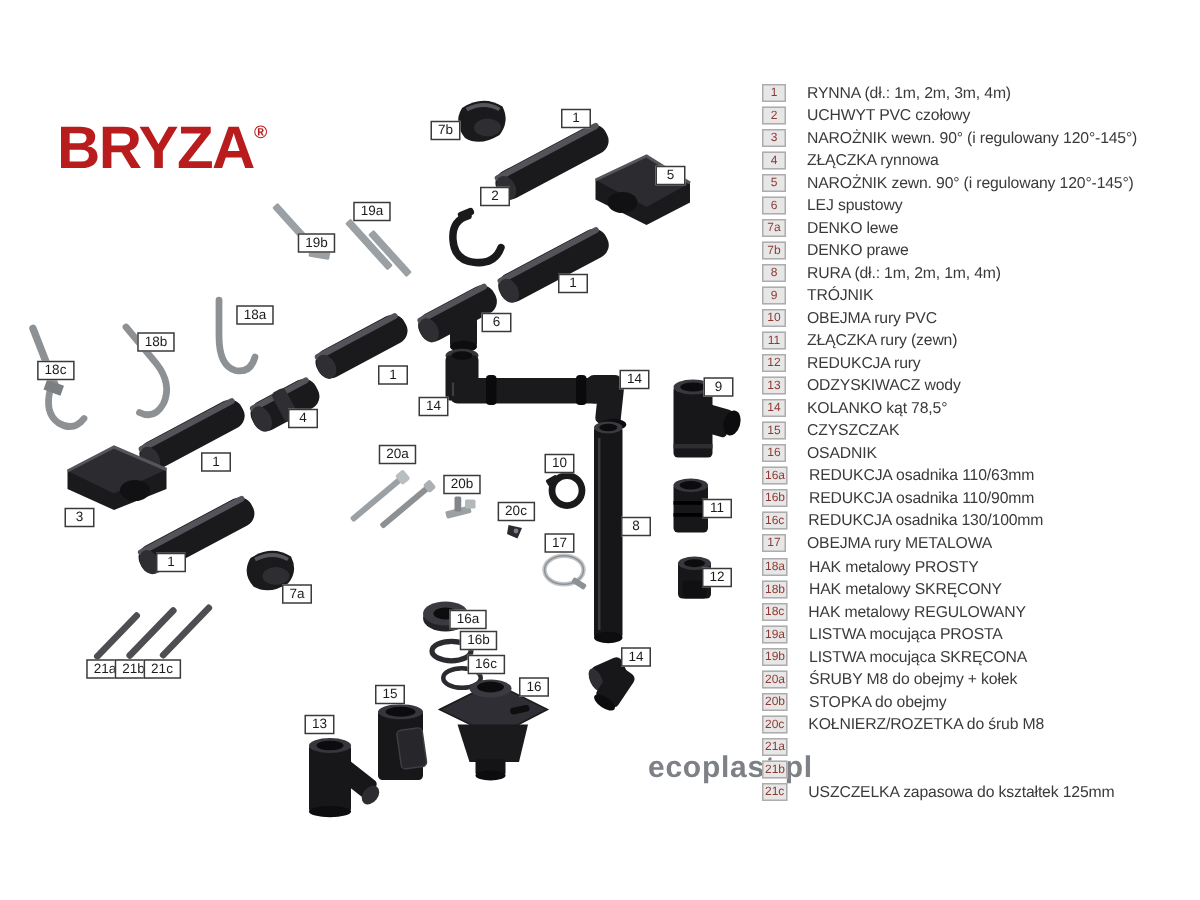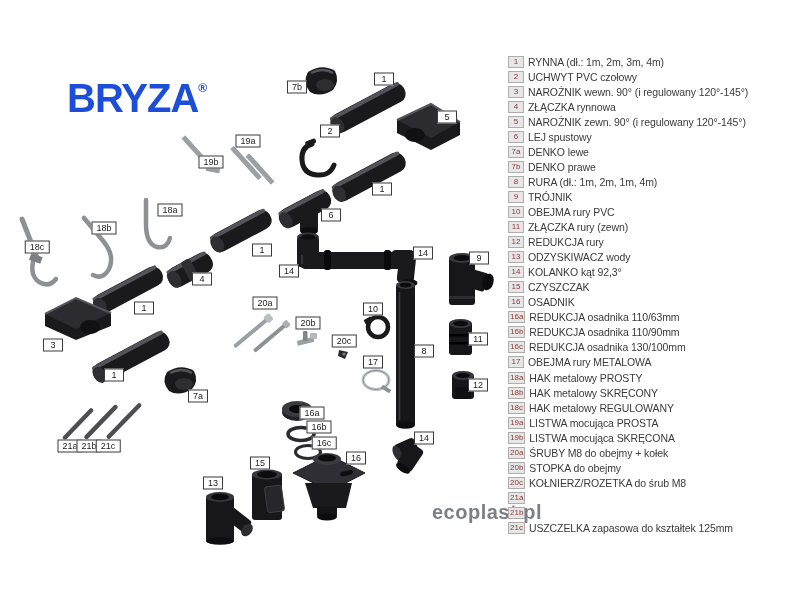--- a/index.html
+++ b/index.html
@@ -3,21 +3,21 @@
 <meta charset="utf-8">
 <style>
   html,body{margin:0;padding:0;background:#fff;}
   .stage{
     position:relative;width:800px;height:600px;background:#ffffff;overflow:hidden;
     font-family:"Liberation Sans",sans-serif;
   }
   
   .brand{
     position:absolute;left:38px;top:68px;
-    font-size:40px;font-weight:bold;letter-spacing:-1px;color:#1d4ed8;line-height:40px;margin-left:29px;
+    font-size:40px;font-weight:bold;letter-spacing:-1px;color:#b91c1c;line-height:40px;
   }
   .brand sup{font-size:12px;font-weight:bold;vertical-align:20px;letter-spacing:0;}
   
   .website{
     position:absolute;left:388px;top:501px;
     font-size:20px;font-weight:bold;color:#7d8084;letter-spacing:.5px;margin-left:44px;
   }
   
   svg.parts{position:absolute;left:0;top:0;}
   .callout-layer{position:absolute;left:0;top:0;width:800px;height:600px;}
@@ -29,21 +29,21 @@
   }
   
   .legend{position:absolute;left:508px;top:54px;width:288px;}
   .legend-row{display:flex;align-items:center;height:15.05px;}
   .num-box{
     flex:0 0 auto;min-width:12px;padding:0 1px;height:10px;line-height:10px;
     background:#e7e7e7;border:1px solid #adadad;
     color:#8d3a33;font-size:8px;text-align:center;
   }
   .legend-label{
-    margin-left:4px;font-size:10.5px;color:#3a3a3c;white-space:nowrap;letter-spacing:-0.1px;
+    margin-left:14px;font-size:10.5px;color:#3a3a3c;white-space:nowrap;letter-spacing:-0.1px;
   }
 </style>
 </head>
 <body>
 
 <div class="stage">
 
   <svg class="parts" width="800" height="600" viewBox="0 0 800 600">
 
     <g transform="translate(323,82)">
@@ -373,21 +373,21 @@
       <div class="legend-row">
         <span class="num-box">12</span>
         <span class="legend-label">REDUKCJA rury</span>
       </div>
       <div class="legend-row">
         <span class="num-box">13</span>
         <span class="legend-label">ODZYSKIWACZ wody</span>
       </div>
       <div class="legend-row">
         <span class="num-box">14</span>
-        <span class="legend-label">KOLANKO kąt 92,3°</span>
+        <span class="legend-label">KOLANKO kąt 78,5°</span>
       </div>
       <div class="legend-row">
         <span class="num-box">15</span>
         <span class="legend-label">CZYSZCZAK</span>
       </div>
       <div class="legend-row">
         <span class="num-box">16</span>
         <span class="legend-label">OSADNIK</span>
       </div>
       <div class="legend-row">

